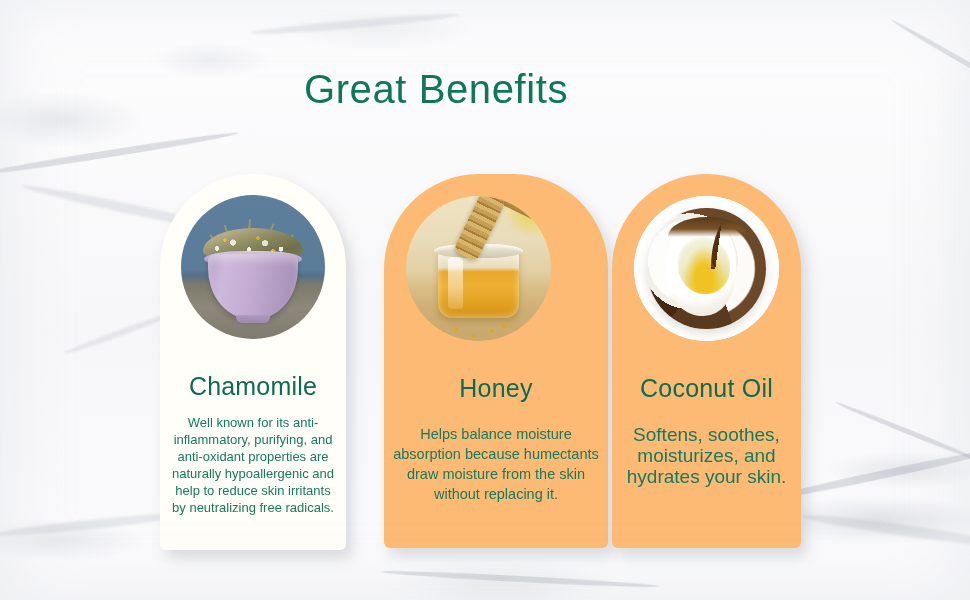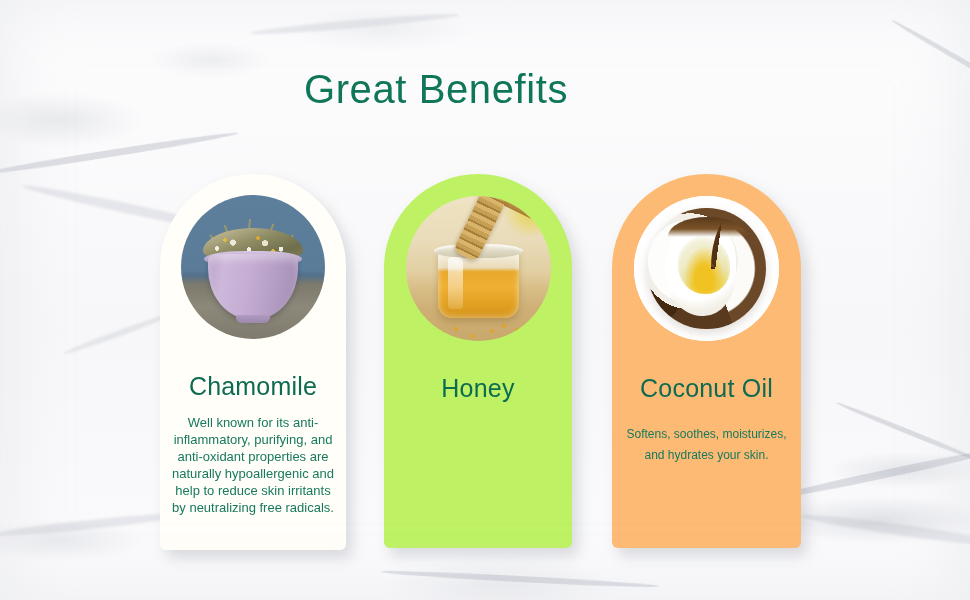--- a/index.html
+++ b/index.html
@@ -68,29 +68,29 @@
     color:#17795d;
     font-weight:400;
   }
 
   
   #card-chamomile{ left:160px; top:158px; width:186px; height:376px; background:#fffef9; }
   #card-chamomile .photo { left:21px; top:21px; width:144px; height:144px; }
   #card-chamomile .cardtitle{ top:198px; }
   #card-chamomile .cardbody{ top:240px; font-size:13px; line-height:17px; padding:0 10px; }
 
-  #card-honey{ left:384px; top:158px; width:188px; height:374px; background:#bef264; }
+  #card-honey{ left:384px; top:158px; width:224px; height:374px; background:#fdba74; }
   #card-honey .photo{ left:22px; top:22px; width:145px; height:145px; }
   #card-honey .cardtitle{ top:200px; }
   #card-honey .cardbody{ top:250px; font-size:14.5px; line-height:20px; padding:0 7px; }
 
   #card-coconut{ left:612px; top:158px; width:189px; height:374px; background:#fdba74; }
   #card-coconut .photo{ left:22px; top:22px; width:145px; height:145px; background:#ffffff; }
   #card-coconut .cardtitle{ top:200px; }
-  #card-coconut .cardbody{ top:250px; font-size:12px; line-height:21px; padding:0 12px; }
+  #card-coconut .cardbody{ top:250px; font-size:19px; line-height:21px; padding:0 12px; }
 
   
   .img-chamomile{
     position:absolute; inset:0;
     background:
       linear-gradient(#5d7f9c 0%,#5b7c99 52%,#54708a 56%,#7c7a6c 62%,#8d887a 78%,#7e7a6d 100%);
   }
   .bowl{
     position:absolute; left:19%; top:41%; width:62%; height:45%;
     background:
@@ -260,20 +260,21 @@
         <div class="pollen" style="left:16%; top:88%;"></div>
         <div class="pollen" style="left:24%; top:93%;"></div>
         <div class="pollen" style="left:33%; top:90%;"></div>
         <div class="pollen" style="left:58%; top:92%;"></div>
         <div class="pollen" style="left:66%; top:88%;"></div>
         <div class="pollen" style="left:75%; top:91%;"></div>
         <div class="pollen" style="left:45%; top:95%;"></div>
       </div>
     </div>
     <div class="cardtitle">Honey</div>
+    <div class="cardbody">Helps balance moisture absorption because humectants draw moisture from the skin without replacing it.</div>
   </div>
 
   <div class="card" id="card-coconut">
     <div class="photo">
       <div class="img-coconut">
         <div class="coco">
           <div class="coco-flesh"></div>
           <div class="coco-oil"></div>
           <div class="coco-shellrim"></div>
           <div class="coco-husk"></div>

